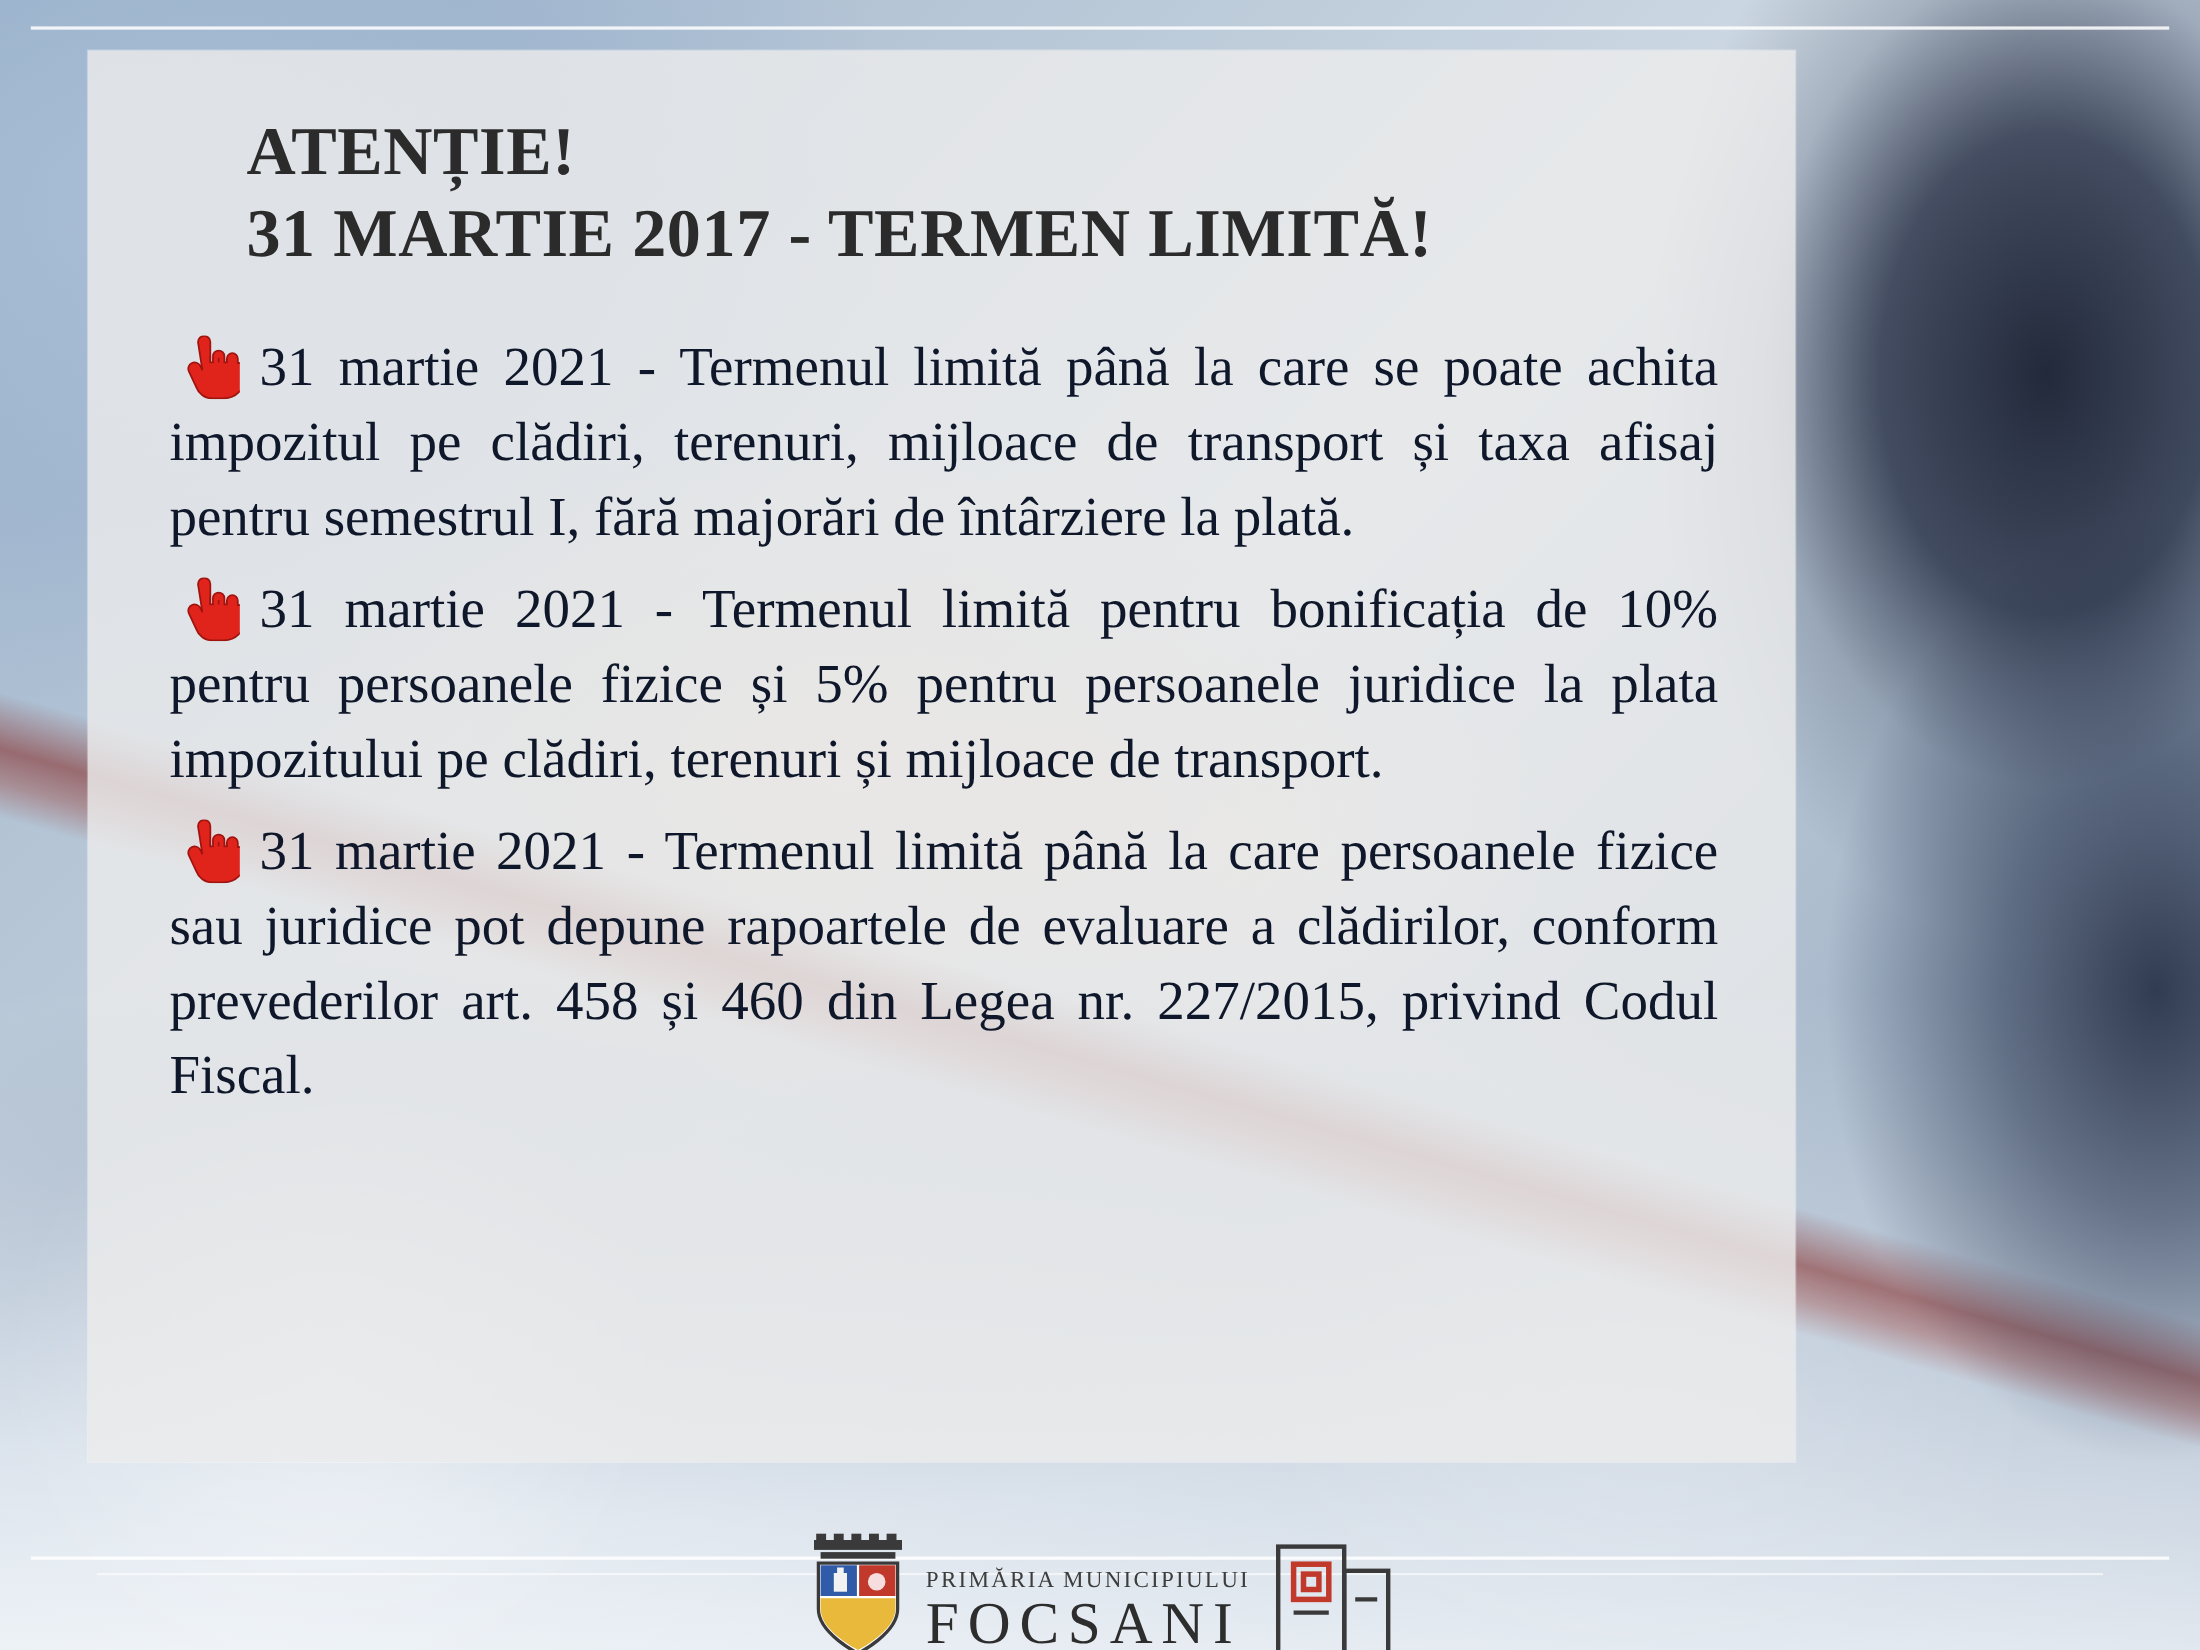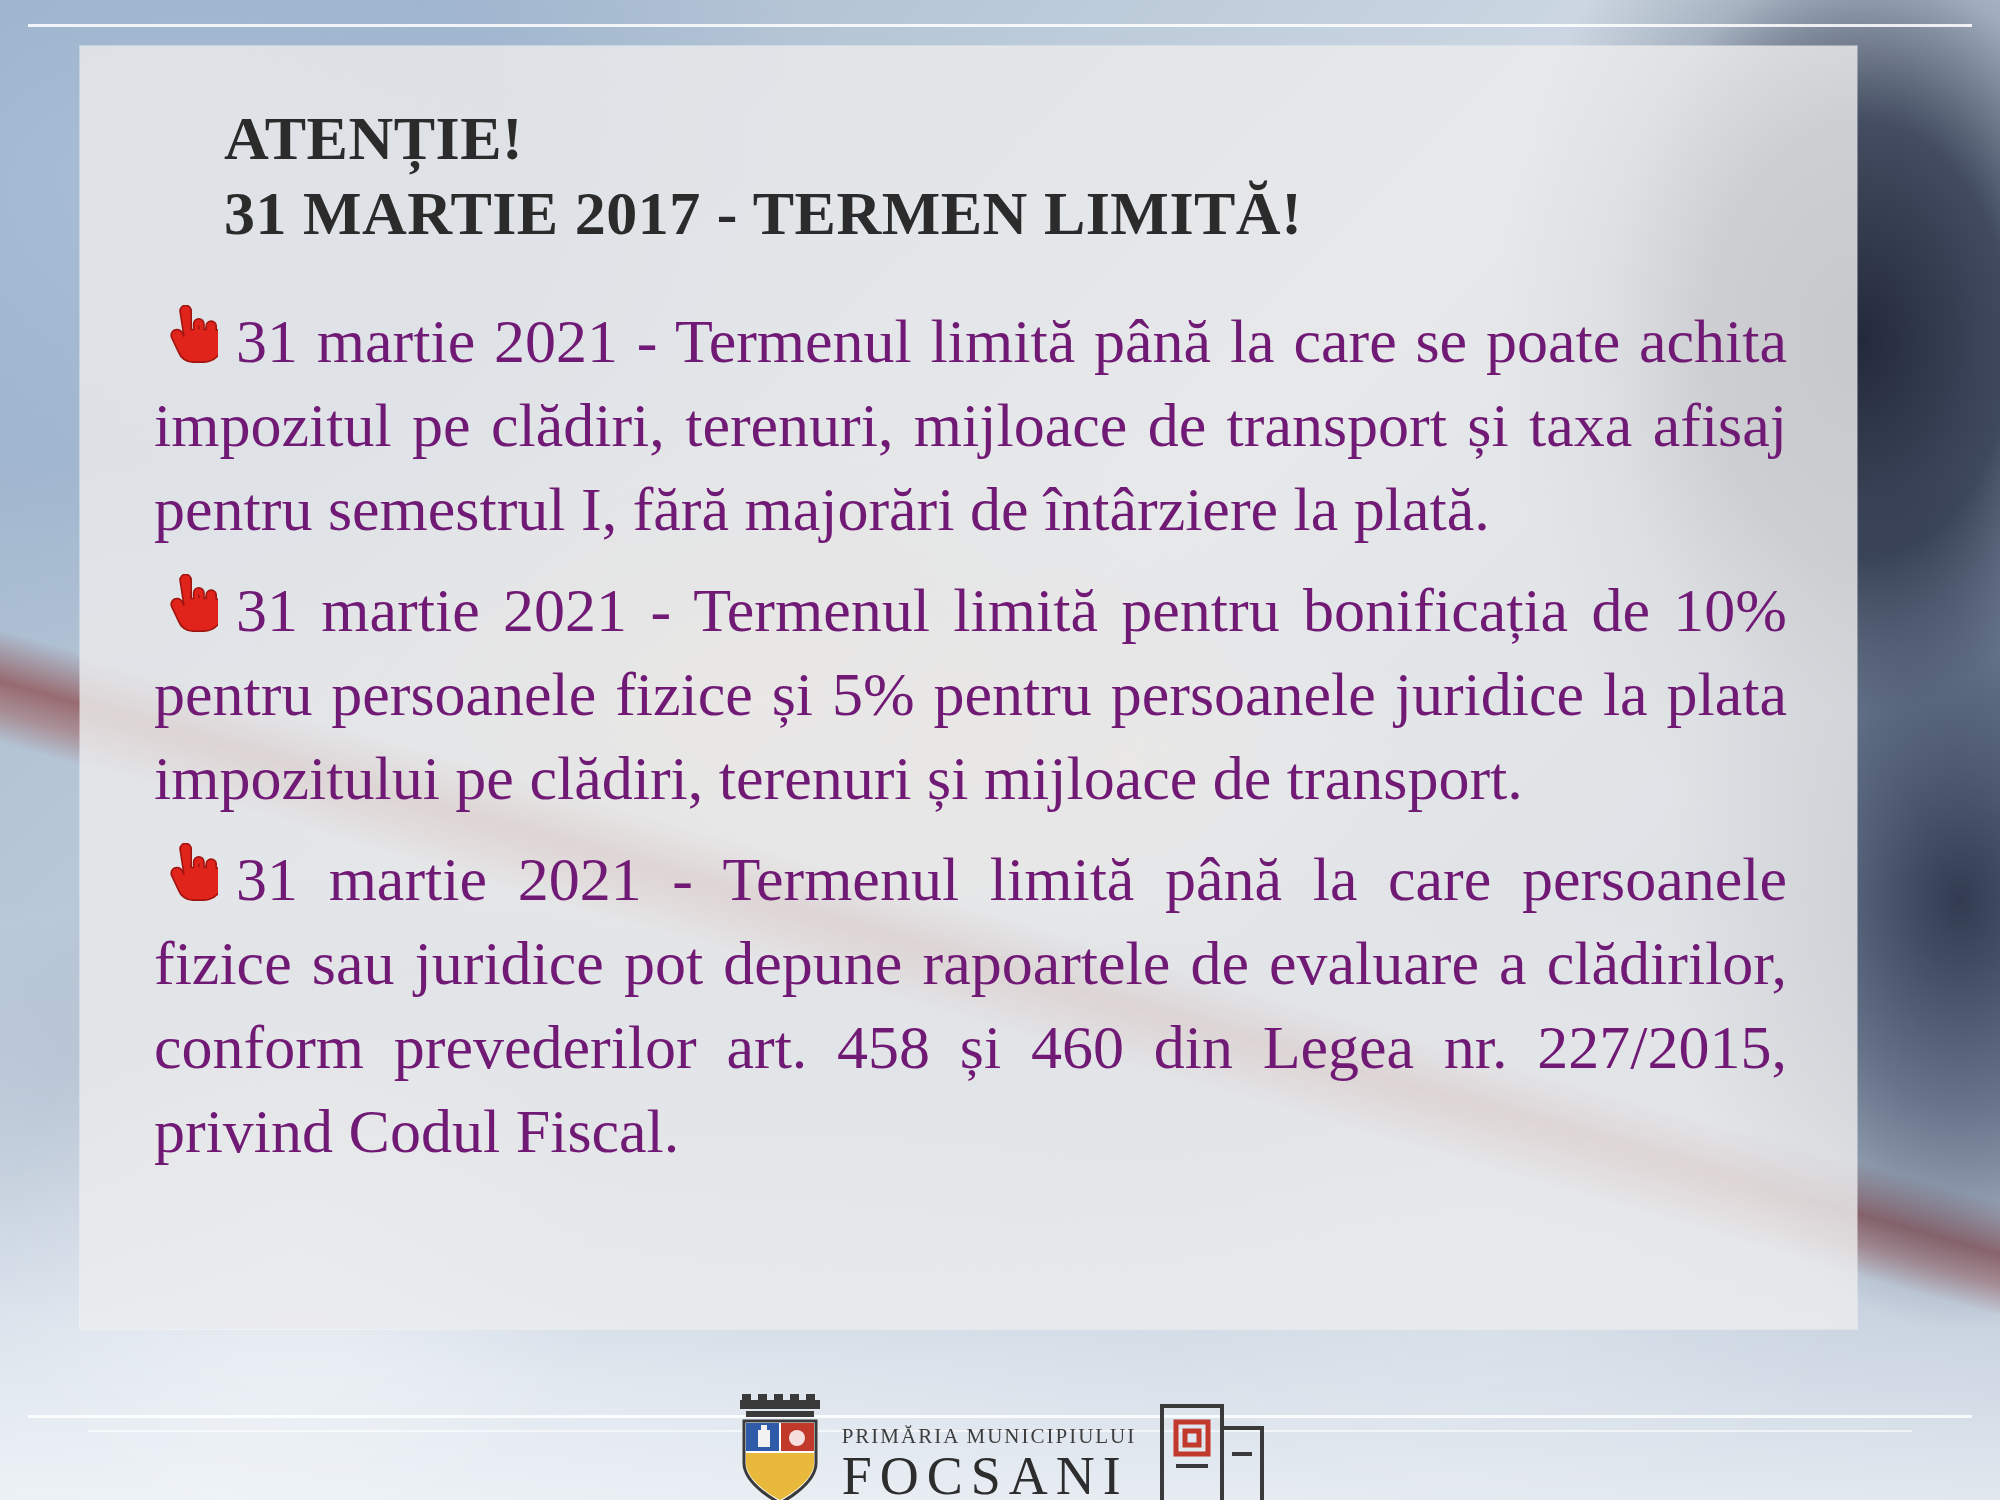--- a/index.html
+++ b/index.html
@@ -54,21 +54,21 @@
   }
   .frame-line.top { left: 28px; right: 28px; top: 24px; }
   .frame-line.bottom { left: 28px; right: 28px; bottom: 82px; height: 3px; }
   .frame-line.bottom2 { left: 88px; right: 88px; bottom: 68px; height: 2px; opacity: .7; }
 
   
   .panel {
     position: absolute;
     left: 80px;
     top: 46px;
-    width: 1777px;
+    width: 1552px;
     height: 1283px;
     background: rgba(236,236,236,0.82);
     box-shadow: 0 0 0 1px rgba(255,255,255,0.35);
   }
   .panel-inner {
     position: absolute;
     inset: 0;
     padding: 56px 70px 40px 66px;
   }
 
@@ -85,23 +85,23 @@
     line-height: 1.18;
   }
   .title-line.l2 {
     font-size: 62px;
     padding-left: 78px;
     line-height: 1.25;
   }
 
   .para {
     position: relative;
-    font-size: 62px;
+    font-size: 50px;
     line-height: 1.36;
-    color: #701a75;
+    color: #0f172a;
     text-align: justify;
     text-justify: inter-word;
     margin-bottom: 16px;
     padding-left: 8px;
     text-indent: 82px;
   }
   .para:last-child { margin-bottom: 0; }
 
   .hand {
     position: absolute;

